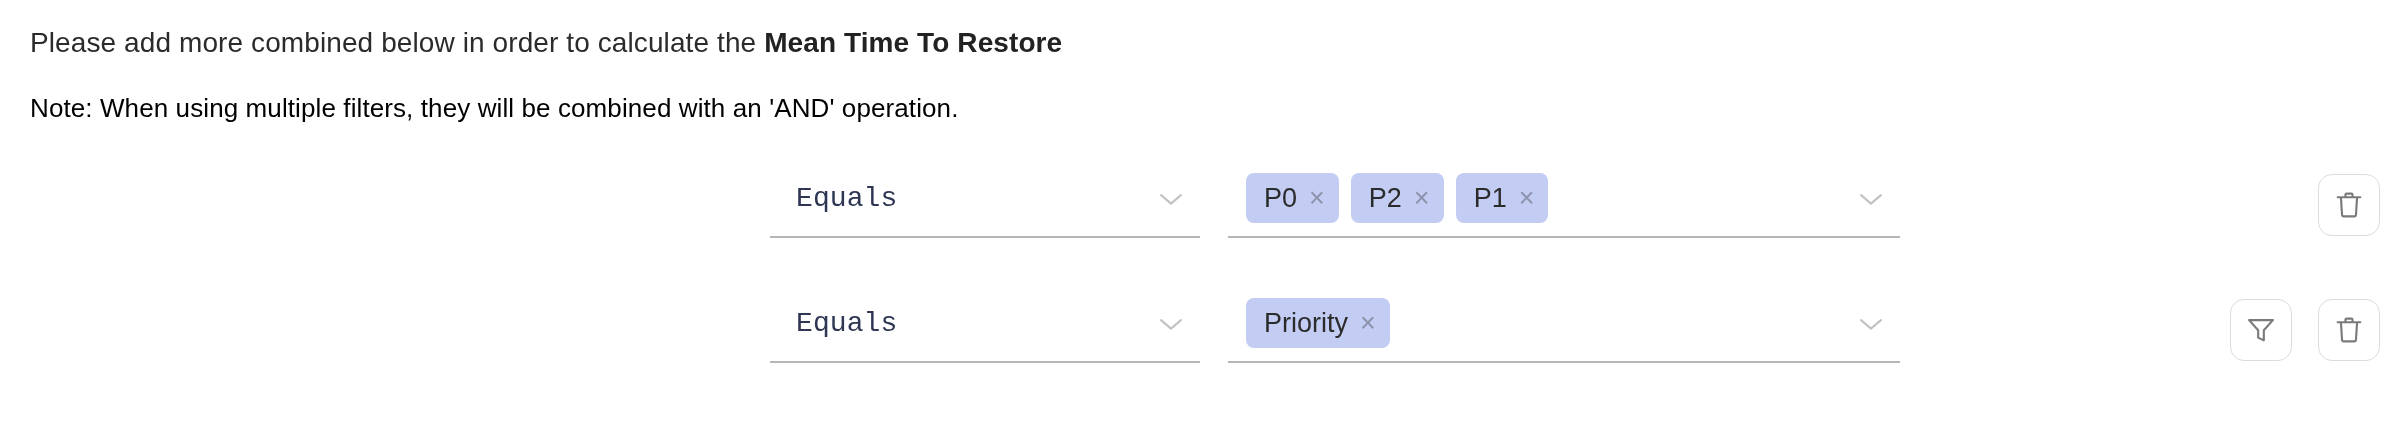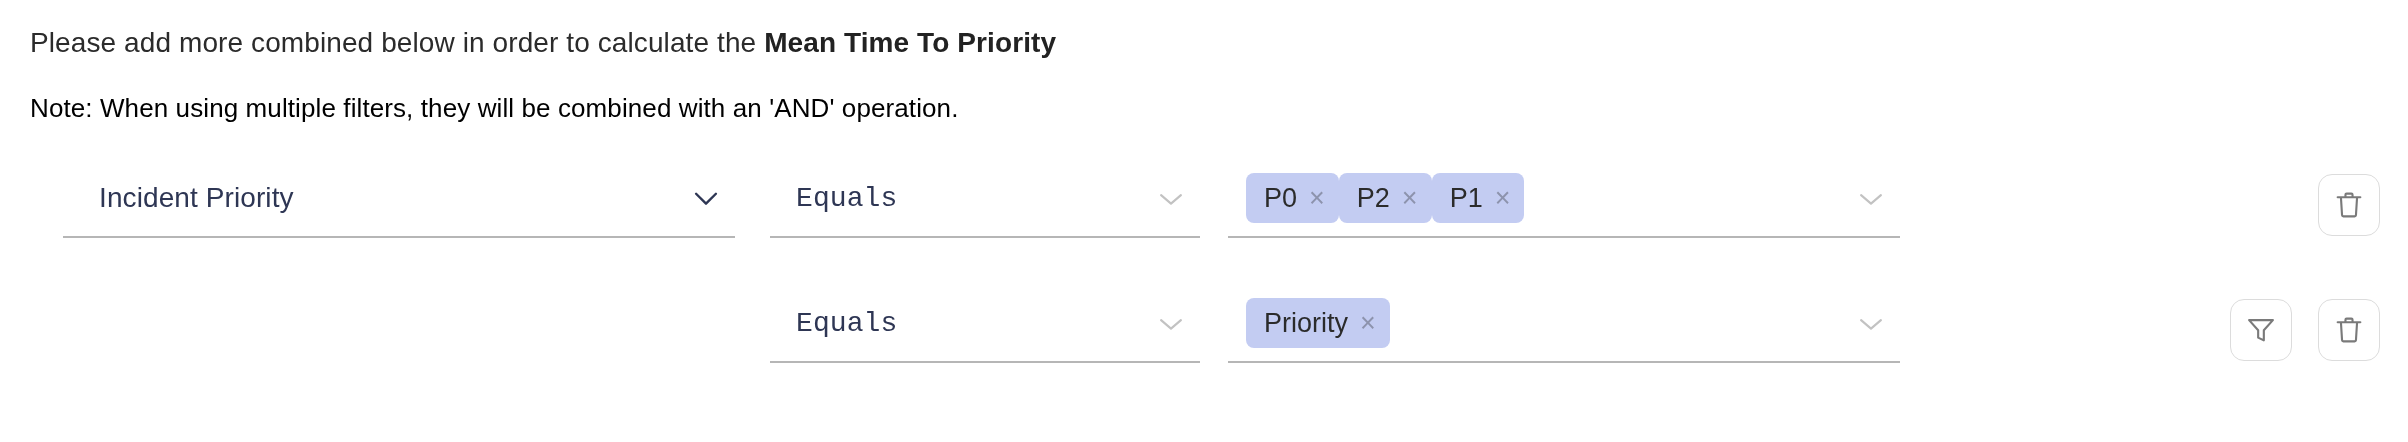--- a/index.html
+++ b/index.html
@@ -82,20 +82,21 @@
     flex: 0 0 auto;
     display: block;
   }
   .chev-dark  { stroke: #2e3654; }
   .chev-light { stroke: #c2c2c2; }
 
   
   .chips {
     display: flex;
     align-items: center;
+    gap: 12px;
     flex: 0 0 auto;
   }
   .chip {
     display: inline-flex;
     align-items: center;
     gap: 12px;
     background: #c3ccf2;
     border-radius: 8px;
     height: 50px;
     padding: 0 14px 0 18px;
@@ -136,36 +137,29 @@
     cursor: pointer;
   }
   .icon-btn svg { display: block; }
 </style>
 </head>
 <body>
 
 <div class="page">
 
   <div class="headline">
-    <span>Please add more combined below in order to calculate the </span><span class="bold">Mean Time To Priority</span>
+    <span>Please add more combined below in order to calculate the </span><span class="bold">Mean Time To Restore</span>
   </div>
 
   <div class="note">Note: When using multiple filters, they will be combined with an 'AND' operation.</div>
 
   <div class="filter-rows">
 
     <div class="filter-row">
 
-      <div class="field field-attr">
-        <span class="field-value">Incident Priority</span>
-        <span class="field-spacer"></span>
-        <svg class="chev" viewBox="0 0 24 24" fill="none">
-          <path class="chev-dark" d="M5 9 L12 16 L19 9" stroke-width="1.7" stroke-linecap="round" stroke-linejoin="round"></path>
-        </svg>
-      </div>
 
       <div class="field field-op">
         <span class="field-value">Equals</span>
         <span class="field-spacer"></span>
         <svg class="chev" viewBox="0 0 24 24" fill="none">
           <path class="chev-light" d="M5 10 L12 16 L19 10" stroke-width="1.5" stroke-linecap="round" stroke-linejoin="round"></path>
         </svg>
       </div>
 
       <div class="field field-val">

